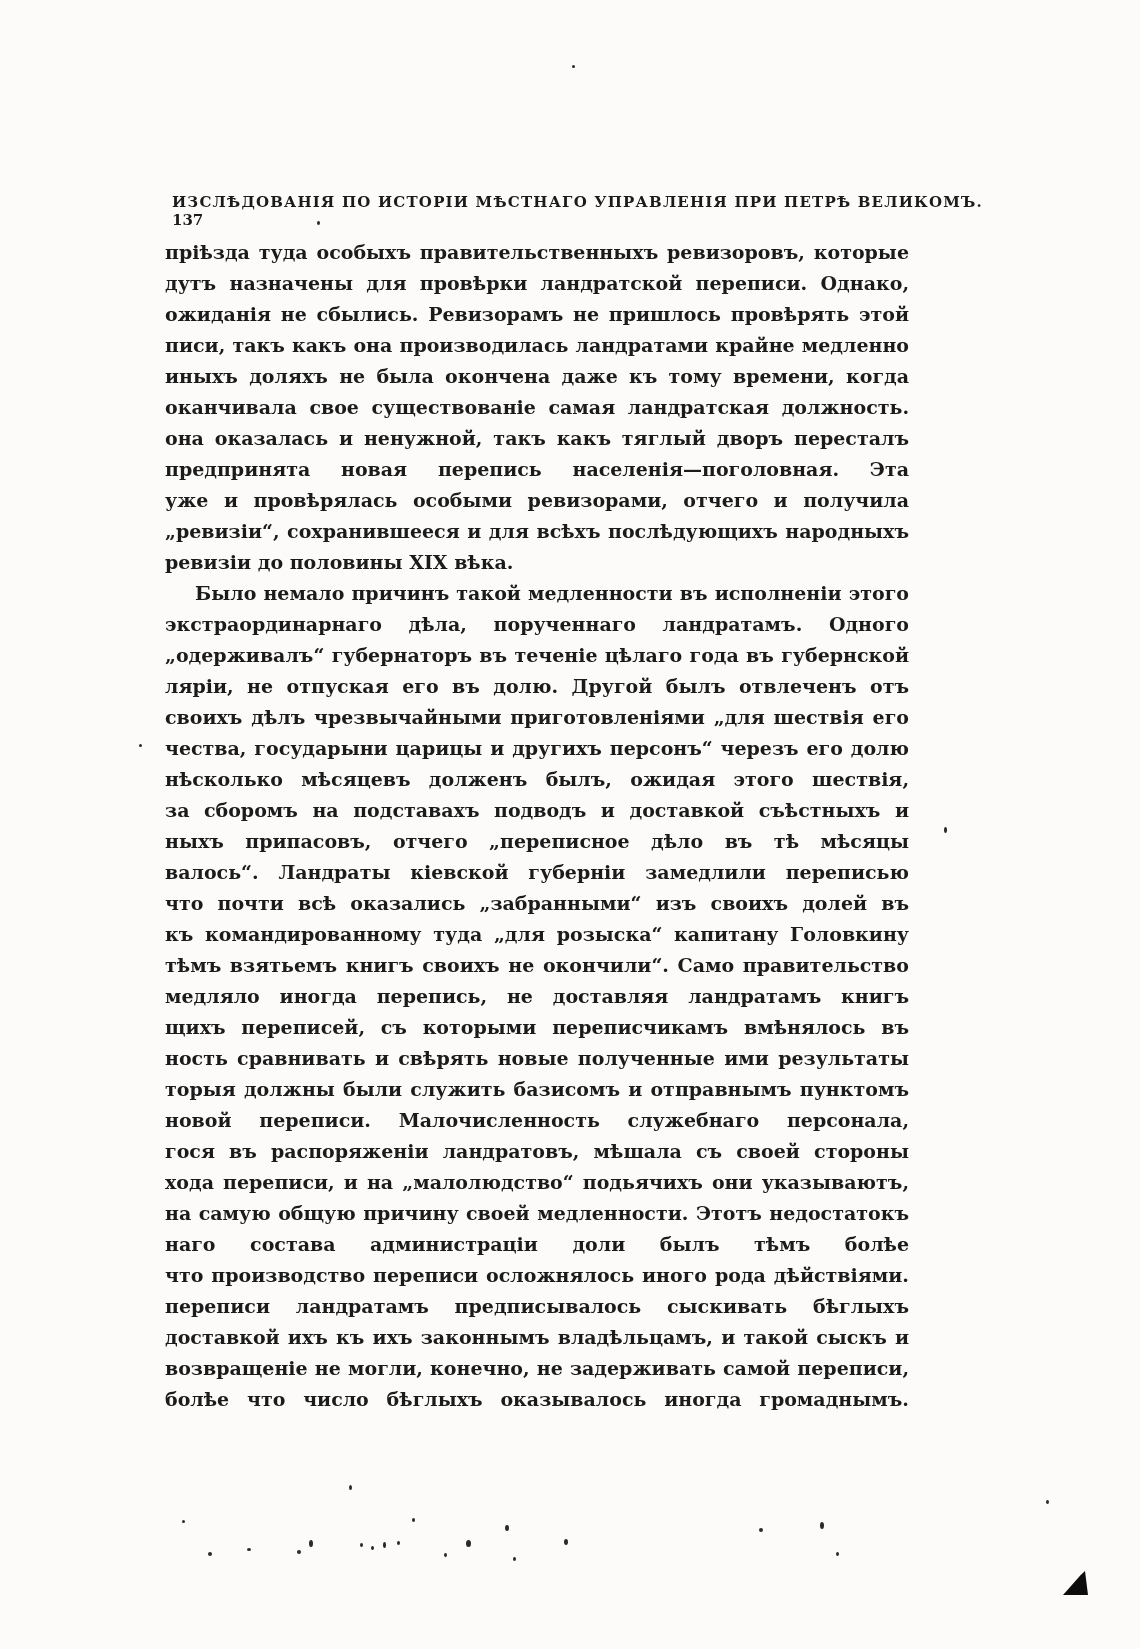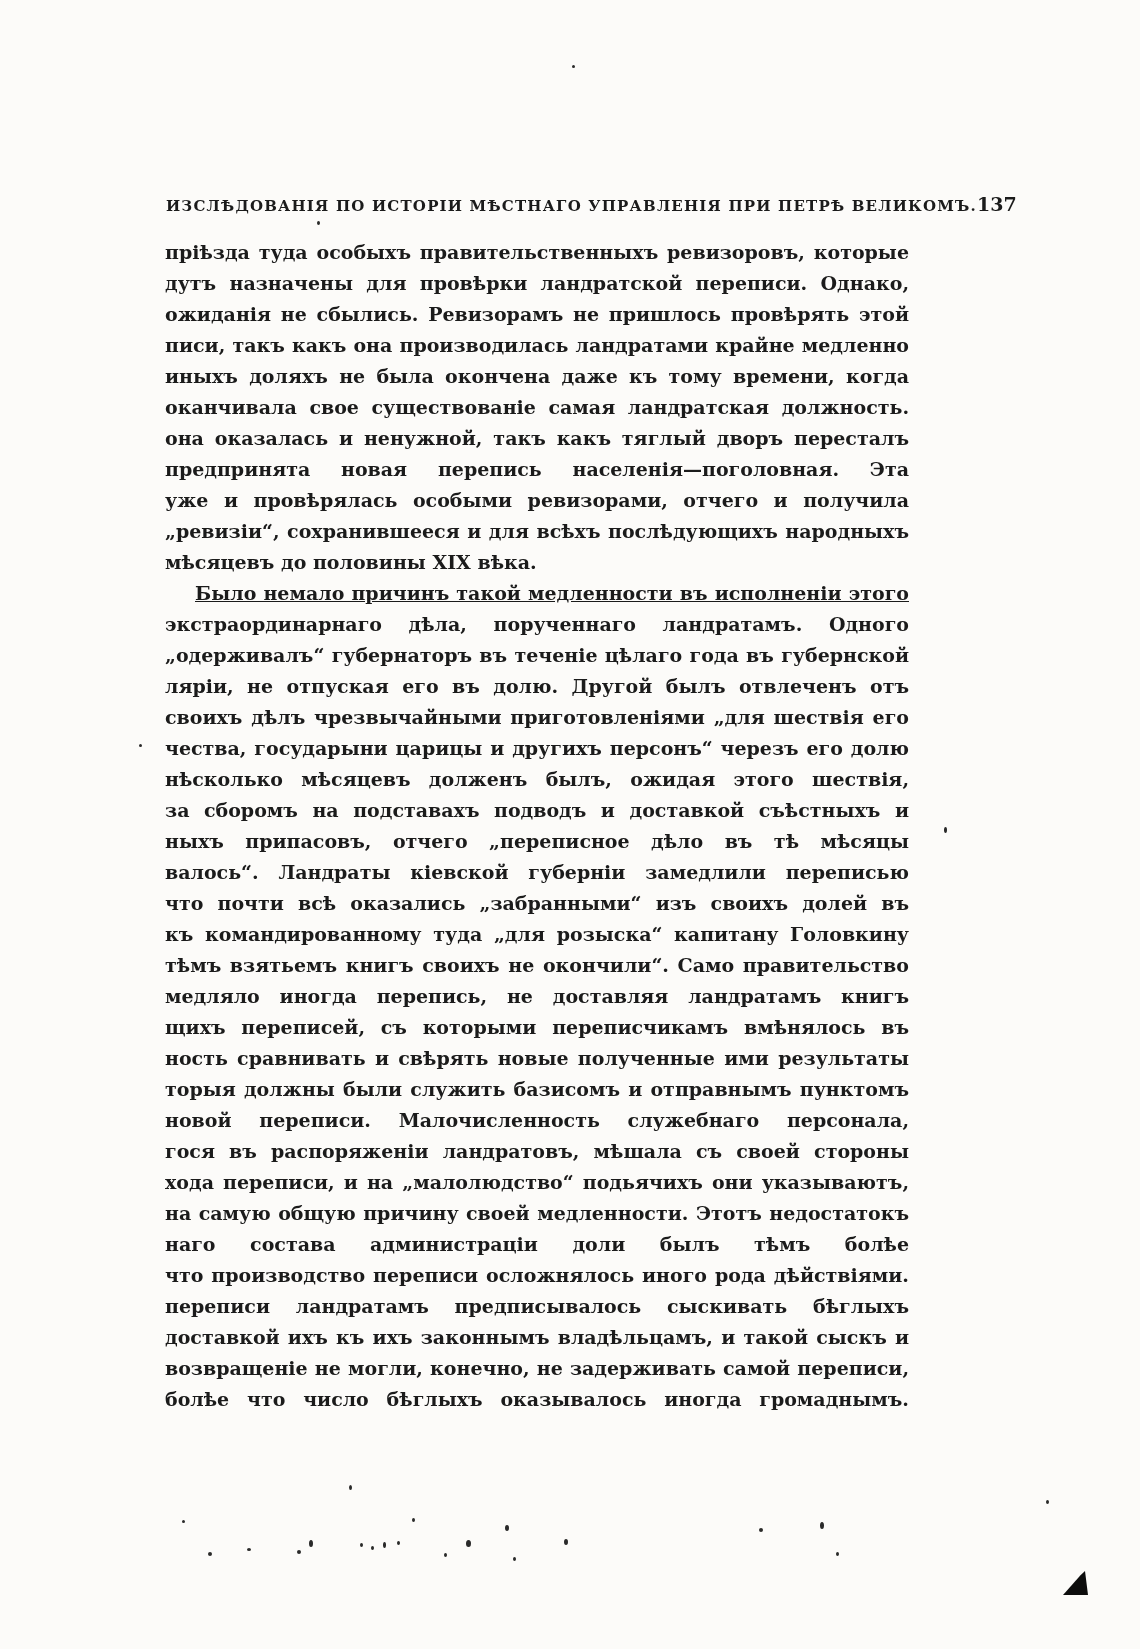--- a/index.html
+++ b/index.html
@@ -12,33 +12,34 @@
     width: 1140px;
     height: 1649px;
     margin: 0 auto;
     background: #fcfbf9;
     color: #1b1b1b;
     font-family: "DejaVu Serif", "Liberation Serif", serif;
     overflow: hidden;
   }
   .running-header {
     position: absolute;
-    left: 166px;
+    left: 172px;
     top: 193px;
     width: 748px;
     display: flex;
-    justify-content: flex-start;
+    justify-content: flex-end;
     align-items: baseline;
     font-weight: bold;
     font-size: 15px;
     letter-spacing: 1.2px;
     white-space: nowrap;
+    flex-direction: column;
   }
   .running-header .page-number {
-    font-size: 19px;
+    font-size: 15px;
     letter-spacing: 0;
   }
   .text-body {
     position: absolute;
     left: 165px;
     top: 237px;
     width: 744px;
     font-size: 19px;
     font-weight: bold;
     line-height: 31px;
@@ -49,21 +50,20 @@
     text-align: justify;
     text-align-last: justify;
     white-space: normal;
   }
   .line.nojust {
     text-align: left;
     text-align-last: left;
   }
   .line.indent {
     text-indent: 30px;
-    text-decoration: underline;
   }
   .speck {
     position: absolute;
     background: #2a2a2a;
     border-radius: 50%;
     display: block;
   }
   .corner-mark {
     position: absolute;
     left: 1063px;
@@ -88,21 +88,21 @@
       <div class="line">пріѣзда туда особыхъ правительственныхъ ревизоровъ, которые бу-</div>
       <div class="line">дутъ назначены для провѣрки ландратской переписи. Однако, эти</div>
       <div class="line">ожиданія не сбылись. Ревизорамъ не пришлось провѣрять этой пере-</div>
       <div class="line">писи, такъ какъ она производилась ландратами крайне медленно и въ</div>
       <div class="line">иныхъ доляхъ не была окончена даже къ тому времени, когда уже</div>
       <div class="line">оканчивала свое существованіе самая ландратская должность. Затѣмъ</div>
       <div class="line">она оказалась и ненужной, такъ какъ тяглый дворъ пересталъ быть</div>
       <div class="line">предпринята новая перепись населенія—поголовная. Эта послѣдняя</div>
       <div class="line">уже и провѣрялась особыми ревизорами, отчего и получила названіе</div>
       <div class="line">„ревизіи“, сохранившееся и для всѣхъ послѣдующихъ народныхъ пе-</div>
-      <div class="line nojust">мѣсяцевъ до половины XIX вѣка.</div>
+      <div class="line nojust">ревизіи до половины XIX вѣка.</div>
       <div class="line indent">Было немало причинъ такой медленности въ исполненіи этого</div>
       <div class="line">экстраординарнаго дѣла, порученнаго ландратамъ. Одного ландрата</div>
       <div class="line">„одерживалъ“ губернаторъ въ теченіе цѣлаго года въ губернской канце-</div>
       <div class="line">ляріи, не отпуская его въ долю. Другой былъ отвлеченъ отъ всѣхъ</div>
       <div class="line">своихъ дѣлъ чрезвычайными приготовленіями „для шествія его вели-</div>
       <div class="line">чества, государыни царицы и другихъ персонъ“ черезъ его долю и</div>
       <div class="line">нѣсколько мѣсяцевъ долженъ былъ, ожидая этого шествія, наблюдать</div>
       <div class="line">за сборомъ на подставахъ подводъ и доставкой съѣстныхъ и питей-</div>
       <div class="line">ныхъ припасовъ, отчего „переписное дѣло въ тѣ мѣсяцы останавли-</div>
       <div class="line">валось“. Ландраты кіевской губерніи замедлили переписью потому,</div>

